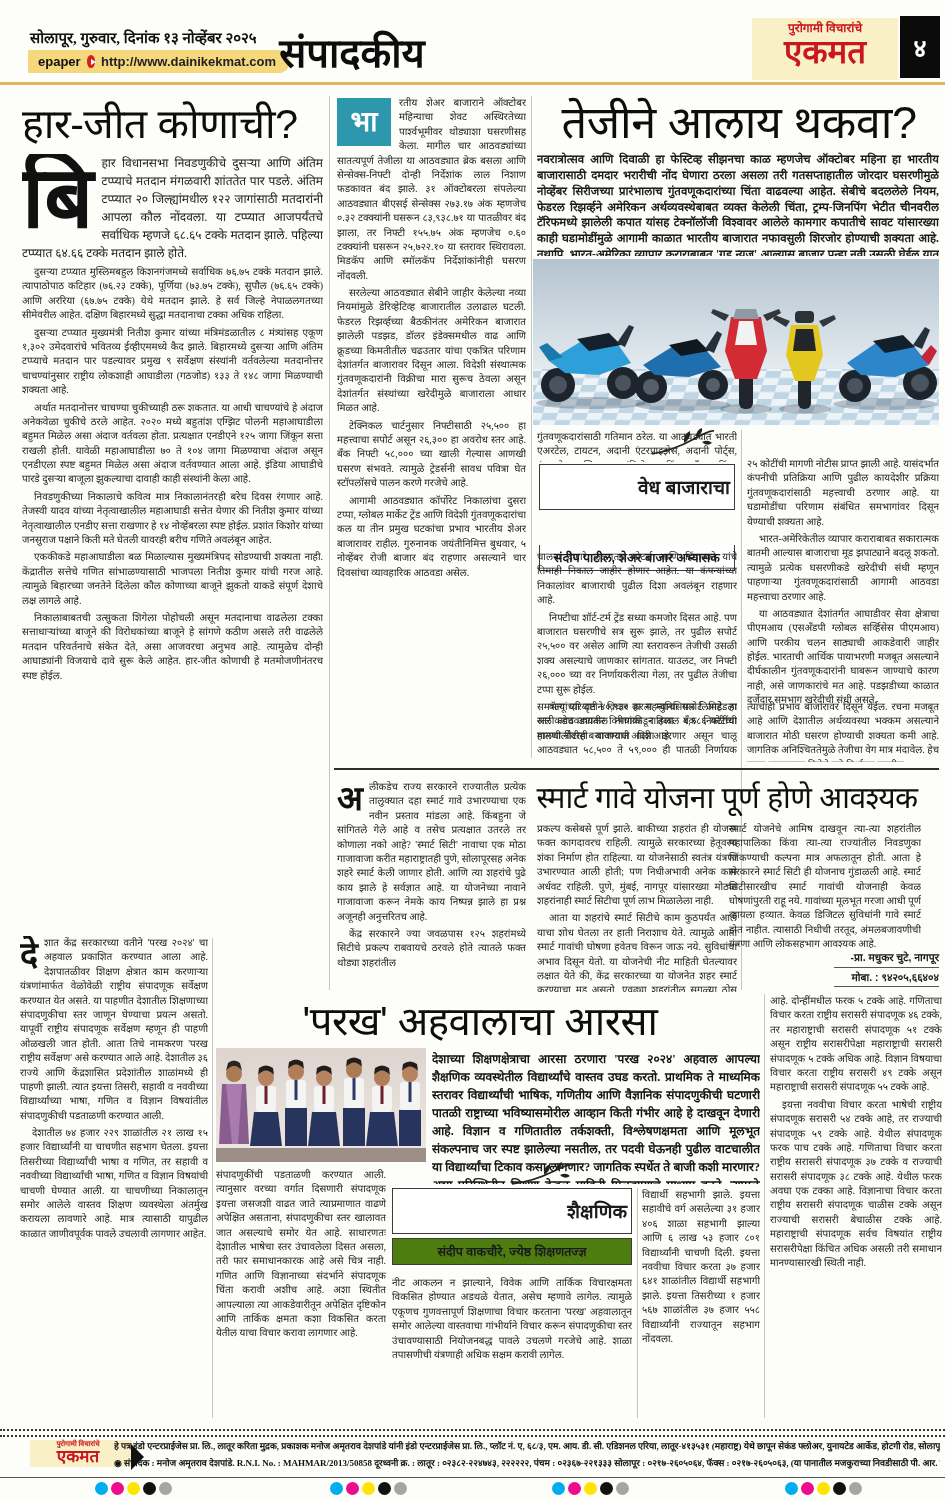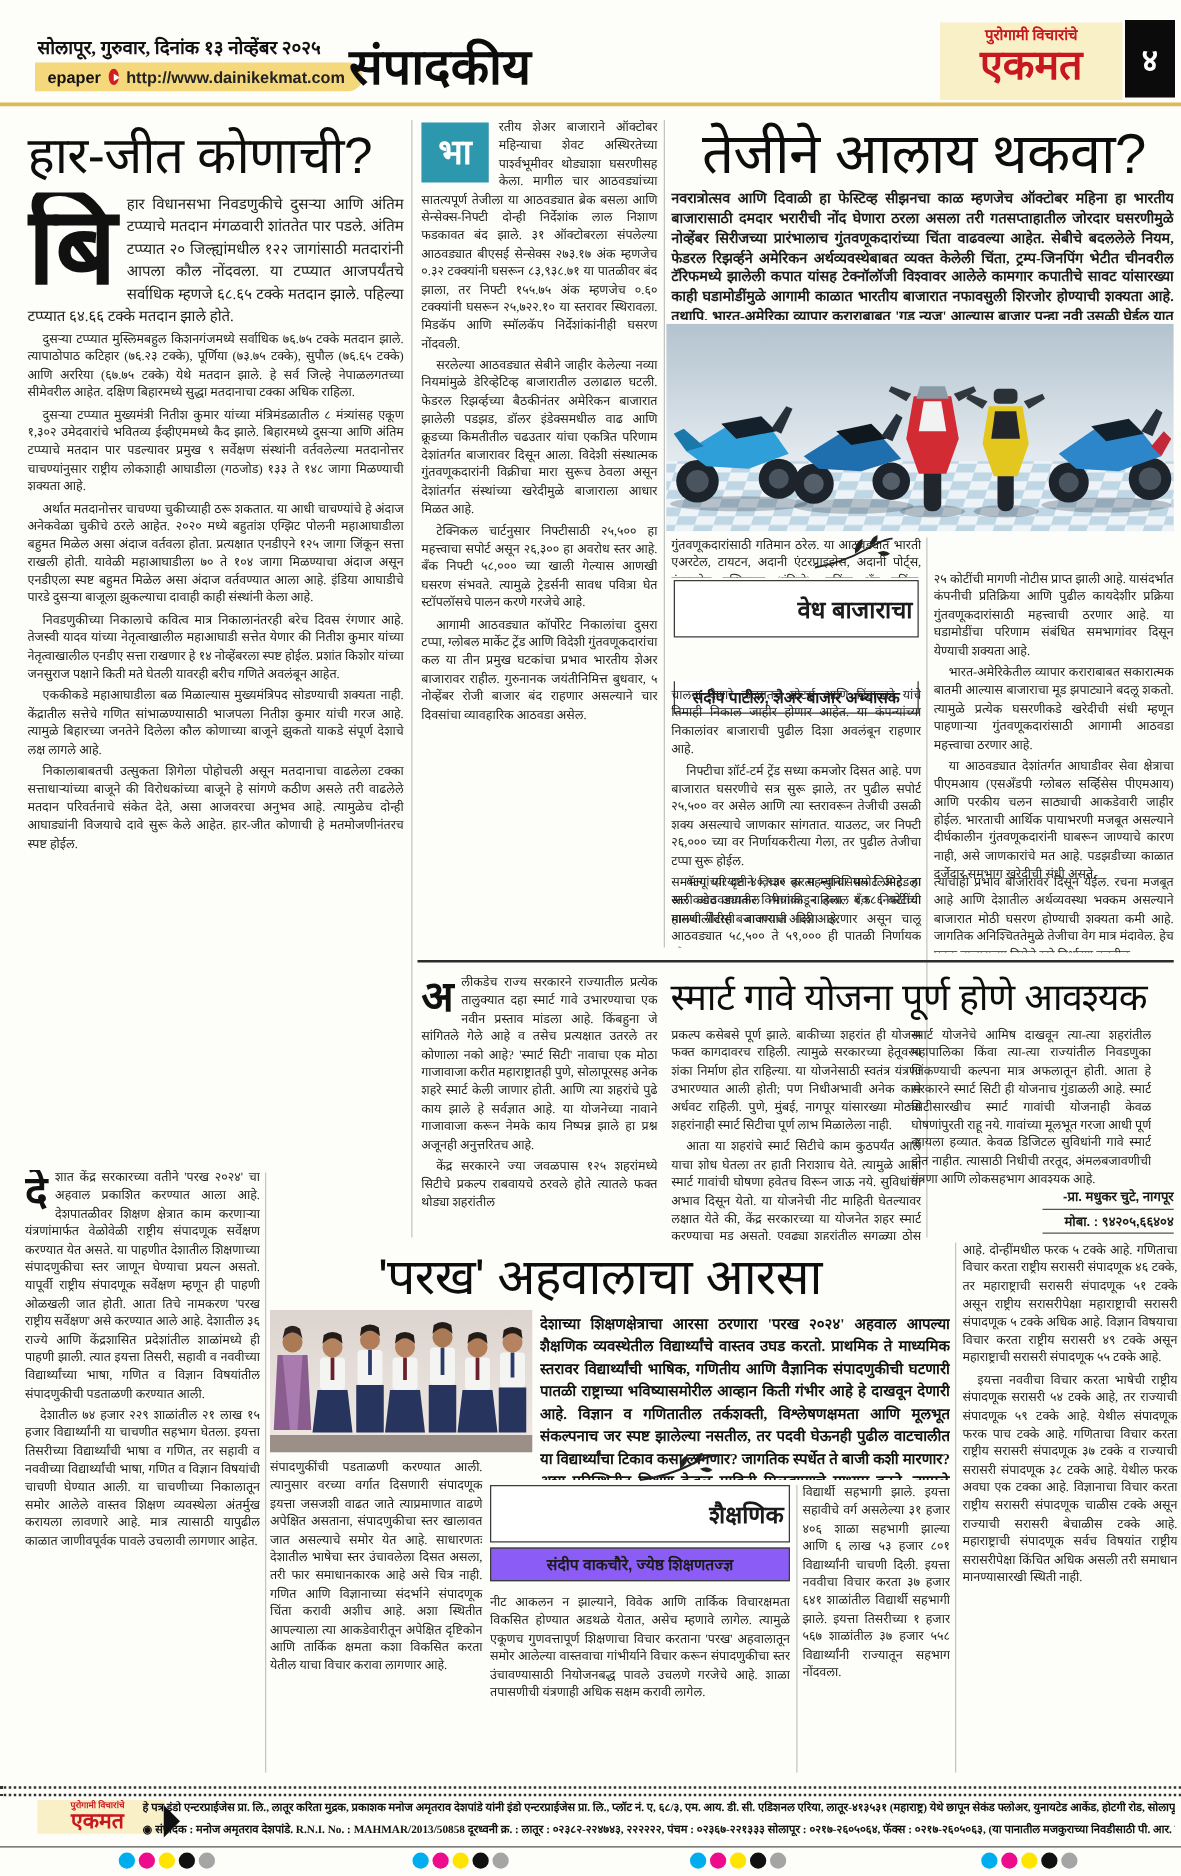--- a/index.html
+++ b/index.html
@@ -36,21 +36,21 @@
   .dropcap-teal{float:left;width:54px;height:48px;background:#2d97ad;color:#fff;display:flex;align-items:center;
                 justify-content:center;font-size:28px;font-weight:800;margin:2px 8px 2px 0;
                 font-family:"Liberation Sans",sans-serif;}
   .vrule{width:1px;background:#c4c4c0;}
   .hrule{background:#2d2d2d;}
   
   .quote-box{border:1.5px solid #3b3b3b;background:#fff;text-align:right;position:relative;}
   .quote-box .qb-title{font-family:"Liberation Sans",sans-serif;font-weight:900;font-size:19px;padding:9px 4px;}
   .author-bar{border:1.5px solid #3b3b3b;border-top:none;text-align:center;font-weight:800;font-size:12.5px;
               padding:4px 2px;font-family:"Liberation Sans",sans-serif;background:#fff;margin-top:35px;}
-  .author-bar.gray{background:#8b5cf6;margin-top:4px;border-top:1.5px solid #3b3b3b;}
+  .author-bar.gray{background:#4d7c0f;margin-top:4px;border-top:1.5px solid #3b3b3b;}
   .byline{font-weight:800;font-size:10.5px;text-align:right;font-family:"Liberation Sans",sans-serif;}
   .byline .ph{display:inline-block;border-top:1px solid #555;border-bottom:1px solid #555;padding:2px 0 2px 18px;margin-top:3px;}
   .intro-bold{font-weight:700;font-size:12px;line-height:1.5;text-align:justify;overflow:hidden;color:#141414;}
   
   .dotted-strip{border-top:2px dotted #333;border-bottom:2px dotted #333;height:4px;}
   .foot-logo{background:#faf0c8;text-align:center;padding:1px 10px 2px 4px;position:relative;}
   .foot-tag{font-size:7px;font-weight:800;color:#c8171e;line-height:1;}
   .foot-name{font-size:17px;font-weight:900;color:#c8171e;line-height:1;font-family:"Liberation Sans",sans-serif;}
   .foot-tri{position:absolute;right:-12px;top:4px;width:0;height:0;border-left:13px solid #111;
             border-top:13px solid transparent;border-bottom:13px solid transparent;}

